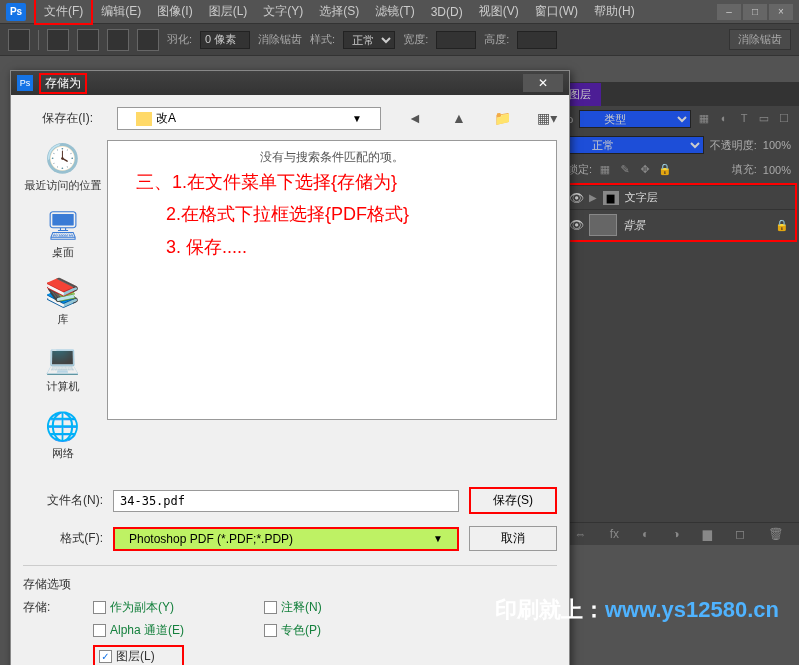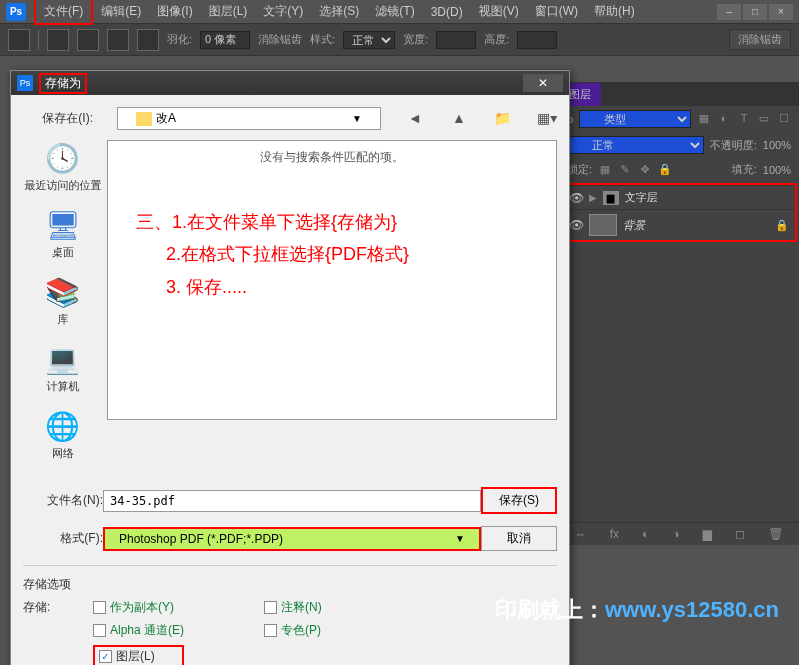--- a/index.html
+++ b/index.html
@@ -48,27 +48,27 @@
 .path-select { flex: 1; border: 1px solid #999; font-size: 12px; padding: 2px 18px; display: flex; align-items: center; background: #fff; }
 .path-folder { width: 16px; height: 14px; background: #ffd968; margin-right: 4px; }
 .path-arrow { margin-left: auto; font-size: 10px; }
 .nav-icon { width: 20px; height: 18px; color: #555; font-size: 14px; cursor: pointer; text-align: center; }
 .sidebar-dialog { width: 80px; float: left; }
 .sidebar-item { text-align: center; margin-bottom: 14px; cursor: pointer; }
 .sidebar-icon { width: 40px; height: 36px; margin: 0 auto 2px; display: flex; align-items: center; justify-content: center; font-size: 28px; }
 .sidebar-text { font-size: 11px; color: #333; }
 .file-area { margin-left: 84px; border: 1px solid #999; height: 280px; background: #fff; padding: 8px; position: relative; }
 .no-match { text-align: center; font-size: 12px; color: #555; }
-.annotation { color: #ff0000; font-size: 18px; margin-top: 40px; line-height: 1.8; padding-left: 20px; }
-.filename-row { display: flex; align-items: center; margin-top: 12px; }
+.annotation { color: #ff0000; font-size: 18px; line-height: 1.8; padding-left: 20px; }
+.filename-row { display: flex; align-items: center; margin-top: 12px; gap: 10px; }
 .filename-row .save-label { width: 80px; }
 .text-input { flex: 1; border: 1px solid #999; font-size: 12px; padding: 3px 6px; font-family: "SimSun", monospace; }
 .format-select { flex: 1; border: 2px solid #ff0000; font-size: 12px; padding: 3px 14px; display: flex; align-items: center; font-family: "SimSun", monospace; background: #bef264; }
 .format-arrow { margin-left: auto; font-size: 10px; }
-.action-btn { width: 76px; padding: 3px 0; font-size: 12px; border: 1px solid #999; background: #f0f0f0; cursor: pointer; text-align: center; }
+.action-btn { width: 88px; padding: 3px 0; font-size: 12px; border: 1px solid #999; background: #f0f0f0; cursor: pointer; text-align: center; }
 .action-btn.primary { border: 2px solid #ff0000; }
 .options-section { border-top: 1px solid #ccc; margin-top: 14px; padding-top: 10px; }
 .opt-row { display: flex; margin-bottom: 6px; }
 .opt-label { font-size: 12px; color: #333; width: 70px; }
 .opt-col { display: flex; flex-direction: column; gap: 6px; }
 .opt-cols { display: flex; gap: 80px; }
 .checkbox-row { display: flex; align-items: center; gap: 4px; font-size: 12px; color: #333; }
 .checkbox-row.disabled { color: #15803d; }
 .checkbox-row.highlighted { border: 2px solid #ff0000; padding: 1px 4px; }
 .cb { width: 13px; height: 13px; border: 1px solid #888; background: #fff; display: flex; align-items: center; justify-content: center; font-size: 10px; color: #1473e6; }

